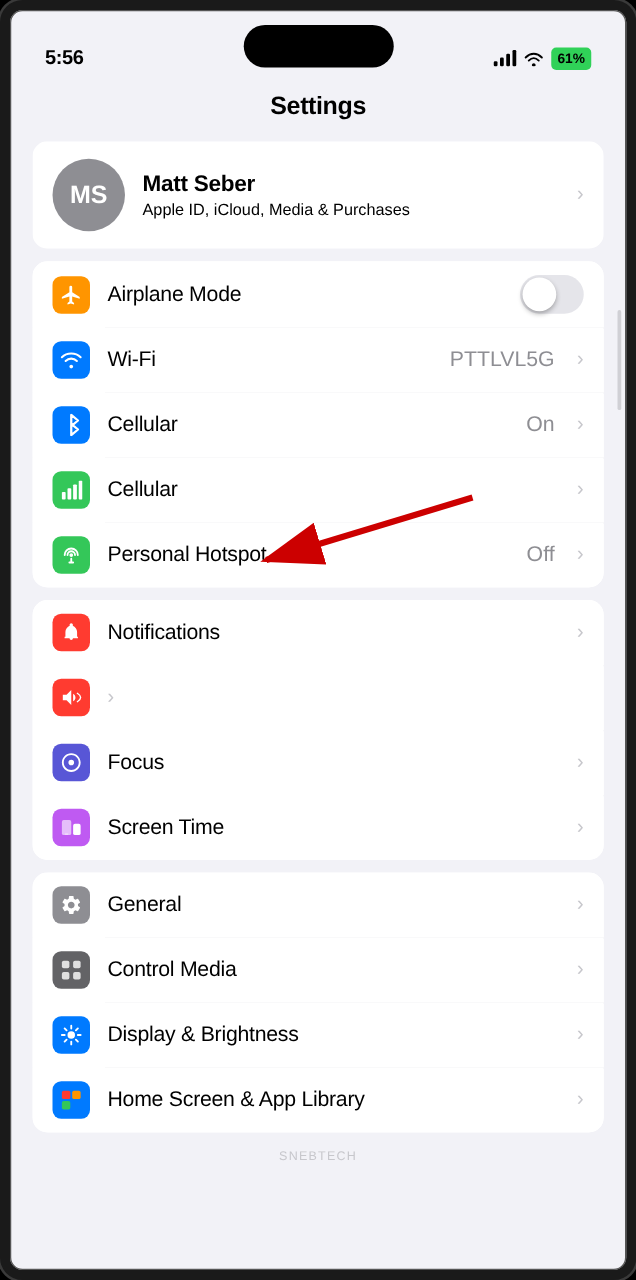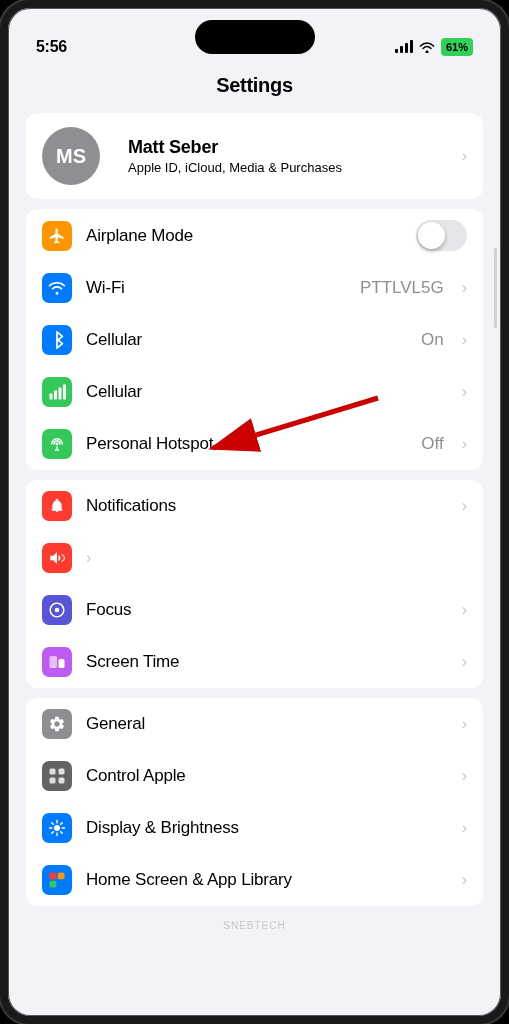--- a/index.html
+++ b/index.html
@@ -10,21 +10,21 @@
       justify-content: center;
       align-items: center;
       min-height: 100vh;
       font-family: -apple-system, 'SF Pro Display', 'Helvetica Neue', Arial, sans-serif;
     }
 
     .phone-frame {
       width: 509px;
       height: 1024px;
       background: #f2f2f7;
-      border-radius: 30px;
+      border-radius: 18px;
       border: 8px solid #1a1a1a;
       position: relative;
       overflow: hidden;
       box-shadow: 0 0 0 2px #3a3a3a, inset 0 0 0 1px #555;
     }
 
     
     .dynamic-island {
       position: absolute;
       top: 12px;
@@ -118,21 +118,21 @@
       border-radius: 12px;
       margin: 0 18px 10px;
       overflow: hidden;
     }
 
     
     .profile-row {
       display: flex;
       align-items: center;
       padding: 14px 16px;
-      gap: 28px;
+      gap: 14px;
       background: #fff;
     }
 
     .avatar {
       width: 58px;
       height: 58px;
       border-radius: 50%;
       background: #8e8e93;
       display: flex;
       align-items: center;
@@ -452,21 +452,21 @@
 
       <div class="settings-row">
         <div class="row-icon icon-dark">
           <svg width="18" height="18" viewBox="0 0 24 24" fill="white">
             <rect x="2" y="2" width="8" height="8" rx="2" fill="white" opacity="0.8"></rect>
             <rect x="14" y="2" width="8" height="8" rx="2" fill="white" opacity="0.8"></rect>
             <rect x="2" y="14" width="8" height="8" rx="2" fill="white" opacity="0.8"></rect>
             <rect x="14" y="14" width="8" height="8" rx="2" fill="white" opacity="0.8"></rect>
           </svg>
         </div>
-        <span class="row-label">Control Apple</span>
+        <span class="row-label">Control Media</span>
         <span class="chevron">›</span>
       </div>
 
       <div class="settings-row">
         <div class="row-icon icon-blue-display">
           <svg width="18" height="18" viewBox="0 0 24 24" fill="white">
             <circle cx="12" cy="12" r="4" fill="white"></circle>
             <path d="M12 2v3M12 19v3M2 12h3M19 12h3M4.93 4.93l2.12 2.12M16.95 16.95l2.12 2.12M4.93 19.07l2.12-2.12M16.95 7.05l2.12-2.12" stroke="white" stroke-width="2" stroke-linecap="round"></path>
           </svg>
         </div>

